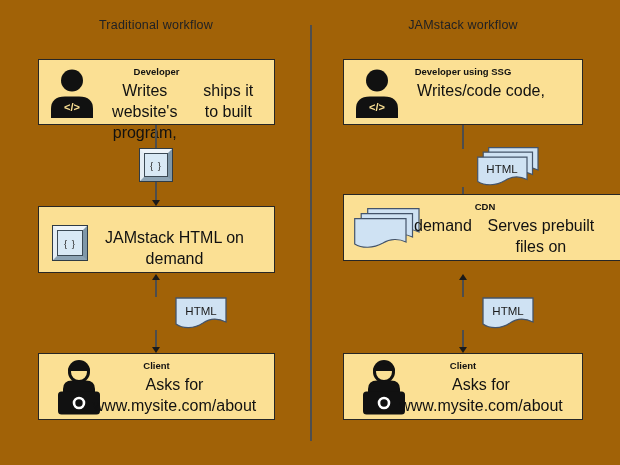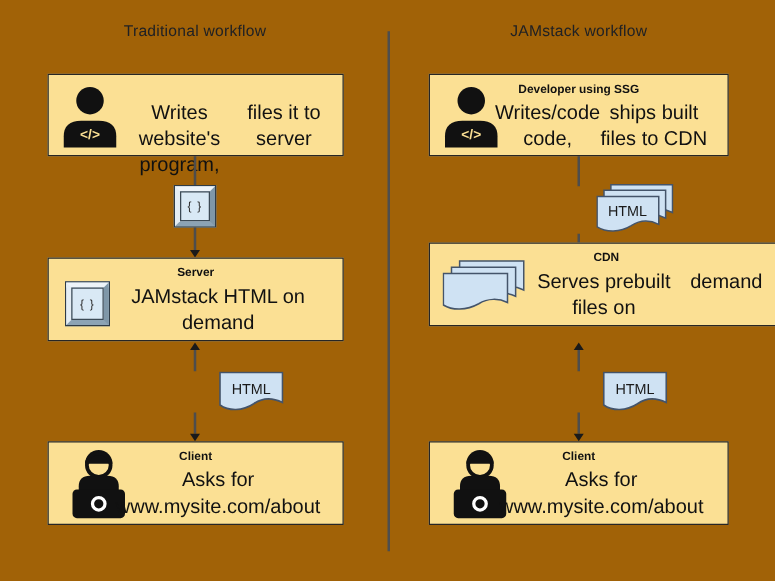--- a/index.html
+++ b/index.html
@@ -57,42 +57,42 @@
   <div class="col-title" style="left:36px;">Traditional workflow</div>
   <div class="col-title" style="left:343px;">JAMstack workflow</div>
   <div class="divider"></div>
 
   <div class="box" style="left:38px;top:59px;width:237px;height:66px;">
     <svg width="46" height="52" viewBox="0 0 46 52" style="position:absolute;left:10px;top:7px;">
       <circle cx="23" cy="13.5" r="11" fill="#111"></circle>
       <path d="M2,51 V42 Q2,29.5 16,29.5 H30 Q44,29.5 44,42 V51 Z" fill="#111"></path>
       <text x="23" y="44" text-anchor="middle" font-size="11" font-weight="bold" fill="#fbe094">&lt;/&gt;</text>
     </svg>
+    <div class="box-header">Developer</div>
     <div class="box-body">
       <div>Writes website's program,</div>
-      <div>files it to server</div>
+      <div>ships it to built</div>
     </div>
   </div>
 
   <div class="vline" style="left:155.25px;top:125px;height:23px;"></div>
 
   <div class="key" style="left:139px;top:148px;width:34px;height:34px;">
     <div class="bevel"></div>
     <div class="face">{ }</div>
   </div>
 
   <div class="vline" style="left:155.25px;top:182px;height:18px;"></div>
   <div class="arr-down" style="left:152px;top:200px;"></div>
 
   <div class="box" style="left:38px;top:206px;width:237px;height:67px;">
     <div class="key" style="left:13px;top:18px;width:36px;height:36px;">
       <div class="bevel"></div>
       <div class="face">{ }</div>
     </div>
-    <div class="box-header">Server</div>
     <div class="box-body">
       <div>JAMstack HTML on demand</div>
     </div>
   </div>
 
   <div class="arr-up" style="left:152px;top:274px;"></div>
   <div class="vline" style="left:155.25px;top:280px;height:17px;"></div>
 
   <div class="doc" style="left:130px;top:297px;">
     <svg width="52" height="34" viewBox="0 0 52 34">
@@ -120,21 +120,20 @@
 
   <div class="box" style="left:343px;top:59px;width:240px;height:66px;">
     <svg width="46" height="52" viewBox="0 0 46 52" style="position:absolute;left:10px;top:7px;">
       <circle cx="23" cy="13.5" r="11" fill="#111"></circle>
       <path d="M2,51 V42 Q2,29.5 16,29.5 H30 Q44,29.5 44,42 V51 Z" fill="#111"></path>
       <text x="23" y="44" text-anchor="middle" font-size="11" font-weight="bold" fill="#fbe094">&lt;/&gt;</text>
     </svg>
     <div class="box-header">Developer using SSG</div>
     <div class="box-body">
       <div>Writes/code code,</div>
-      <div>ships built files to CDN</div>
     </div>
   </div>
 
   <div class="vline" style="left:462.25px;top:125px;height:24px;"></div>
 
   <div class="doc" style="left:432px;top:147px;">
     <svg width="62" height="42" viewBox="0 0 62 42">
       <g>
         <path d="M11.7,0.7 H61 V23 C54,19.5 46,19.5 39,24 C30,29.5 19,29.5 11.7,25 Z" transform="translate(0,0)" fill="#cfe2f3" stroke="#44546a" stroke-width="1.2"></path>
       </g>
@@ -152,22 +151,22 @@
   <div class="arr-down" style="left:459px;top:200px;"></div>
 
   <div class="box" style="left:343px;top:194px;width:284px;height:67px;padding-left:43px;">
     <svg width="66" height="44" viewBox="0 0 66 44" style="position:absolute;left:10px;top:13px;">
       <path d="M13.7,0.7 H65 V24 C58,20.5 49,20.5 42,25 C32,30.5 21,30.5 13.7,26 Z" fill="#cfe2f3" stroke="#44546a" stroke-width="1.2"></path>
       <path d="M7.2,5.7 H58.5 V29 C51.5,25.5 42.5,25.5 35.5,30 C25.5,35.5 14.5,35.5 7.2,31 Z" fill="#cfe2f3" stroke="#44546a" stroke-width="1.2"></path>
       <path d="M0.7,10.7 H52 V34 C45,30.5 36,30.5 29,35 C19,40.5 8,40.5 0.7,36 Z" fill="#cfe2f3" stroke="#44546a" stroke-width="1.2"></path>
     </svg>
     <div class="box-header">CDN</div>
     <div class="box-body" style="left:70px;">
+      <div>demand</div>
       <div>Serves prebuilt files on</div>
-      <div>demand</div>
     </div>
   </div>
 
   <div class="arr-up" style="left:459px;top:274px;"></div>
   <div class="vline" style="left:462.25px;top:280px;height:17px;"></div>
 
   <div class="doc" style="left:437px;top:297px;">
     <svg width="52" height="34" viewBox="0 0 52 34">
       <path d="M1,1 H51 V25 C43,21 35,21 28,26 C19,32 8,32 1,27 Z" fill="#cfe2f3" stroke="#44546a" stroke-width="1.3"></path>
       <text x="26" y="18" text-anchor="middle" font-size="11.5" fill="#1a1a1a">HTML</text>

